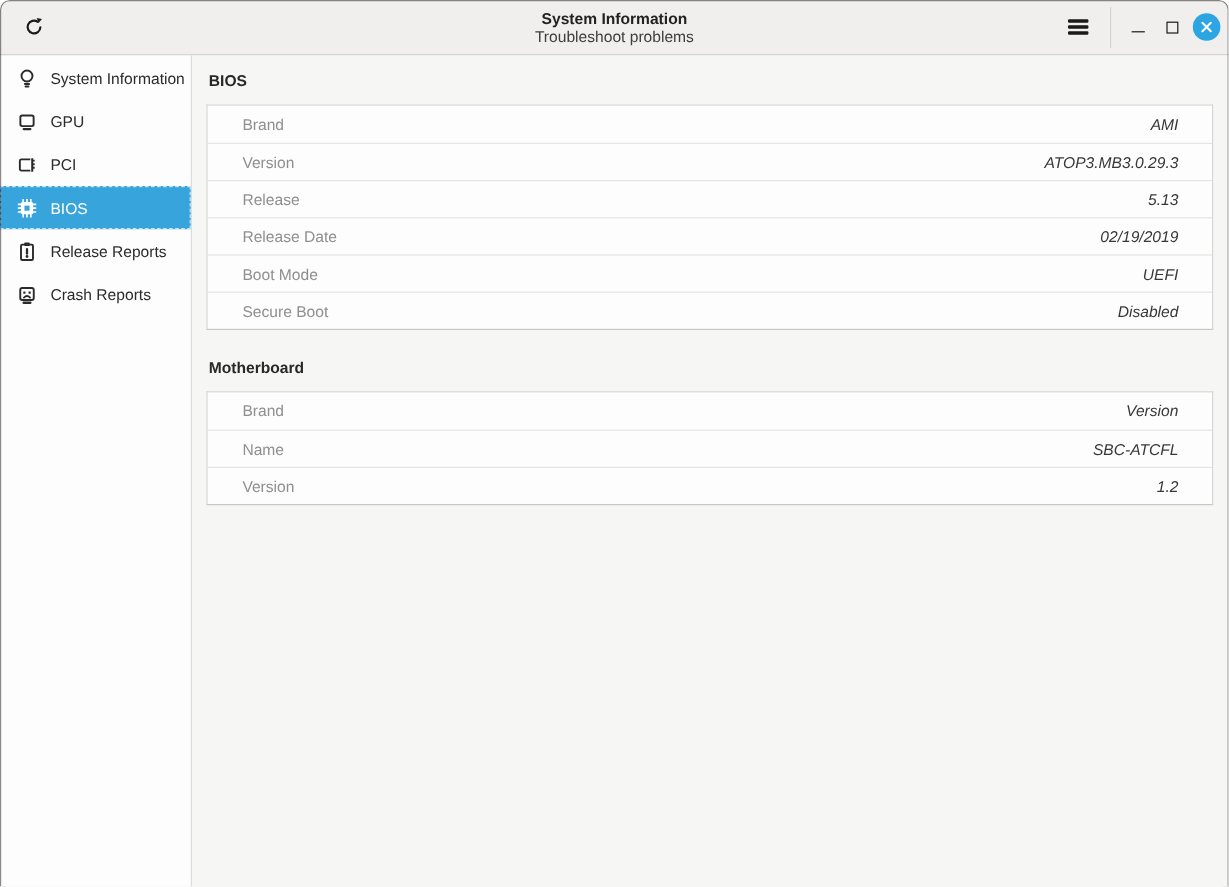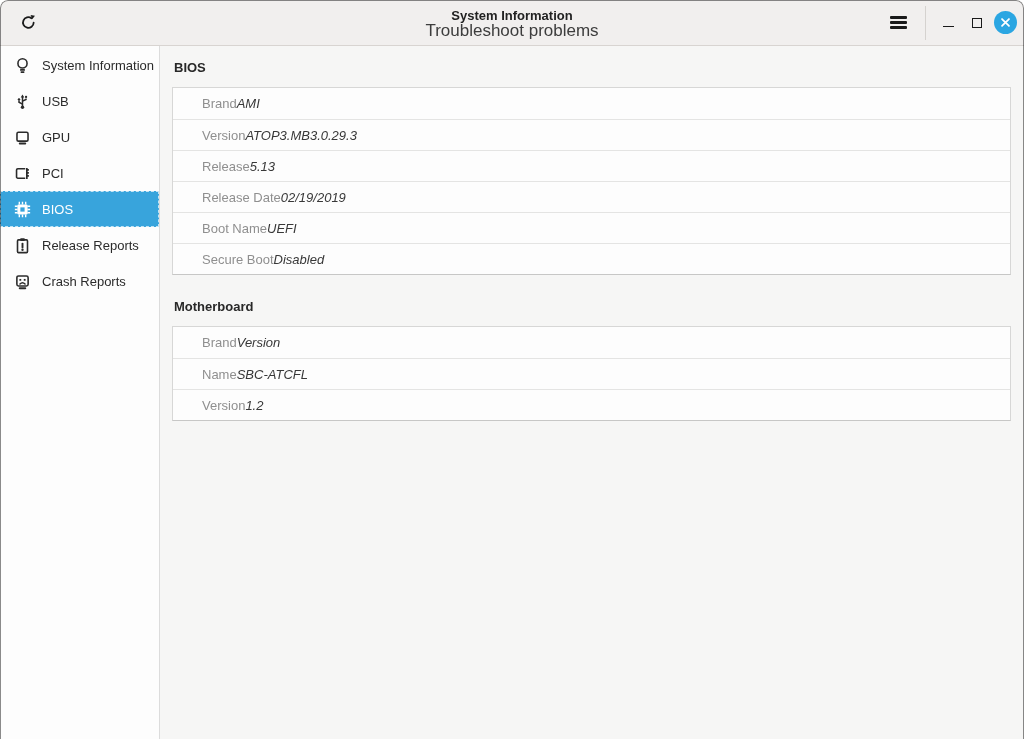--- a/index.html
+++ b/index.html
@@ -42,21 +42,21 @@
     cursor: pointer;
   }
   .title-block {
     position: absolute;
     left: 50%; top: 50%;
     transform: translate(-50%, -50%);
     text-align: center;
     white-space: nowrap;
   }
   .title-main { font-size: 13px; font-weight: bold; color: #222222; line-height: 16px; }
-  .title-sub  { font-size: 17px; color: #3d3d3d; line-height: 14px; }
+  .title-sub  { font-size: 13px; color: #3d3d3d; line-height: 14px; }
 
   .titlebar-right {
     margin-left: auto;
     display: flex;
     align-items: center;
     height: 100%;
     padding-right: 7px;
   }
   .menu-btn {
     width: 34px; height: 34px;
@@ -126,20 +126,21 @@
 
   .info-table {
     background: #fdfdfd;
     border: 1px solid #d7d7d6;
     border-bottom-color: #c7c7c6;
   }
   .info-row {
     height: 31px;
     display: flex;
     align-items: center;
+    justify-content: space-between;
     padding: 0 28px 0 29px;
     border-top: 1px solid #e4e4e3;
     font-size: 13px;
   }
   .info-row:first-child { border-top: none; }
   .row-label { color: #8f8f8f; }
   .row-value { color: #383838; font-style: italic; }
 </style>
 </head>
 <body>
@@ -194,34 +195,20 @@
         <span style="display:flex;">
           <svg width="17" height="17" viewBox="0 0 16 16">
             <circle cx="8" cy="6" r="4.3" fill="none" stroke="currentColor" stroke-width="1.5"></circle>
             <path d="M6.4 12.2h3.2" stroke="currentColor" stroke-width="1.6" stroke-linecap="round"></path>
             <path d="M6.9 14.2h2.2" stroke="currentColor" stroke-width="1.6" stroke-linecap="round"></path>
           </svg>
         </span>
         <span>System Information</span>
       </div>
 
-      <div class="side-item">
-        <span style="display:flex;">
-          <svg width="17" height="17" viewBox="0 0 16 16">
-            <path d="M8 1.4 L6.3 4.2 h3.4 Z" fill="currentColor"></path>
-            <path d="M8 3.5 V12.8" stroke="currentColor" stroke-width="1.4"></path>
-            <circle cx="8" cy="13.4" r="1.6" fill="currentColor"></circle>
-            <path d="M8 10.4 L4.7 8.7 V7.4" fill="none" stroke="currentColor" stroke-width="1.4"></path>
-            <circle cx="4.7" cy="6.1" r="1.2" fill="currentColor"></circle>
-            <path d="M8 7.7 L11.3 6.1 V5.1" fill="none" stroke="currentColor" stroke-width="1.4"></path>
-            <rect x="10.4" y="2.7" width="1.9" height="1.9" fill="currentColor"></rect>
-          </svg>
-        </span>
-        <span>USB</span>
-      </div>
 
       <div class="side-item">
         <span style="display:flex;">
           <svg width="17" height="17" viewBox="0 0 16 16">
             <rect x="2.8" y="3" width="10.4" height="8.4" rx="1.4" fill="none" stroke="currentColor" stroke-width="1.5"></rect>
             <path d="M5.4 13.7h5.2" stroke="currentColor" stroke-width="1.8" stroke-linecap="round"></path>
           </svg>
         </span>
         <span>GPU</span>
       </div>
@@ -292,21 +279,21 @@
           </div>
           <div class="info-row">
             <span class="row-label">Release</span>
             <span class="row-value">5.13</span>
           </div>
           <div class="info-row">
             <span class="row-label">Release Date</span>
             <span class="row-value">02/19/2019</span>
           </div>
           <div class="info-row">
-            <span class="row-label">Boot Name</span>
+            <span class="row-label">Boot Mode</span>
             <span class="row-value">UEFI</span>
           </div>
           <div class="info-row">
             <span class="row-label">Secure Boot</span>
             <span class="row-value">Disabled</span>
           </div>
         </div>
       </div>
 
       <div class="section">

